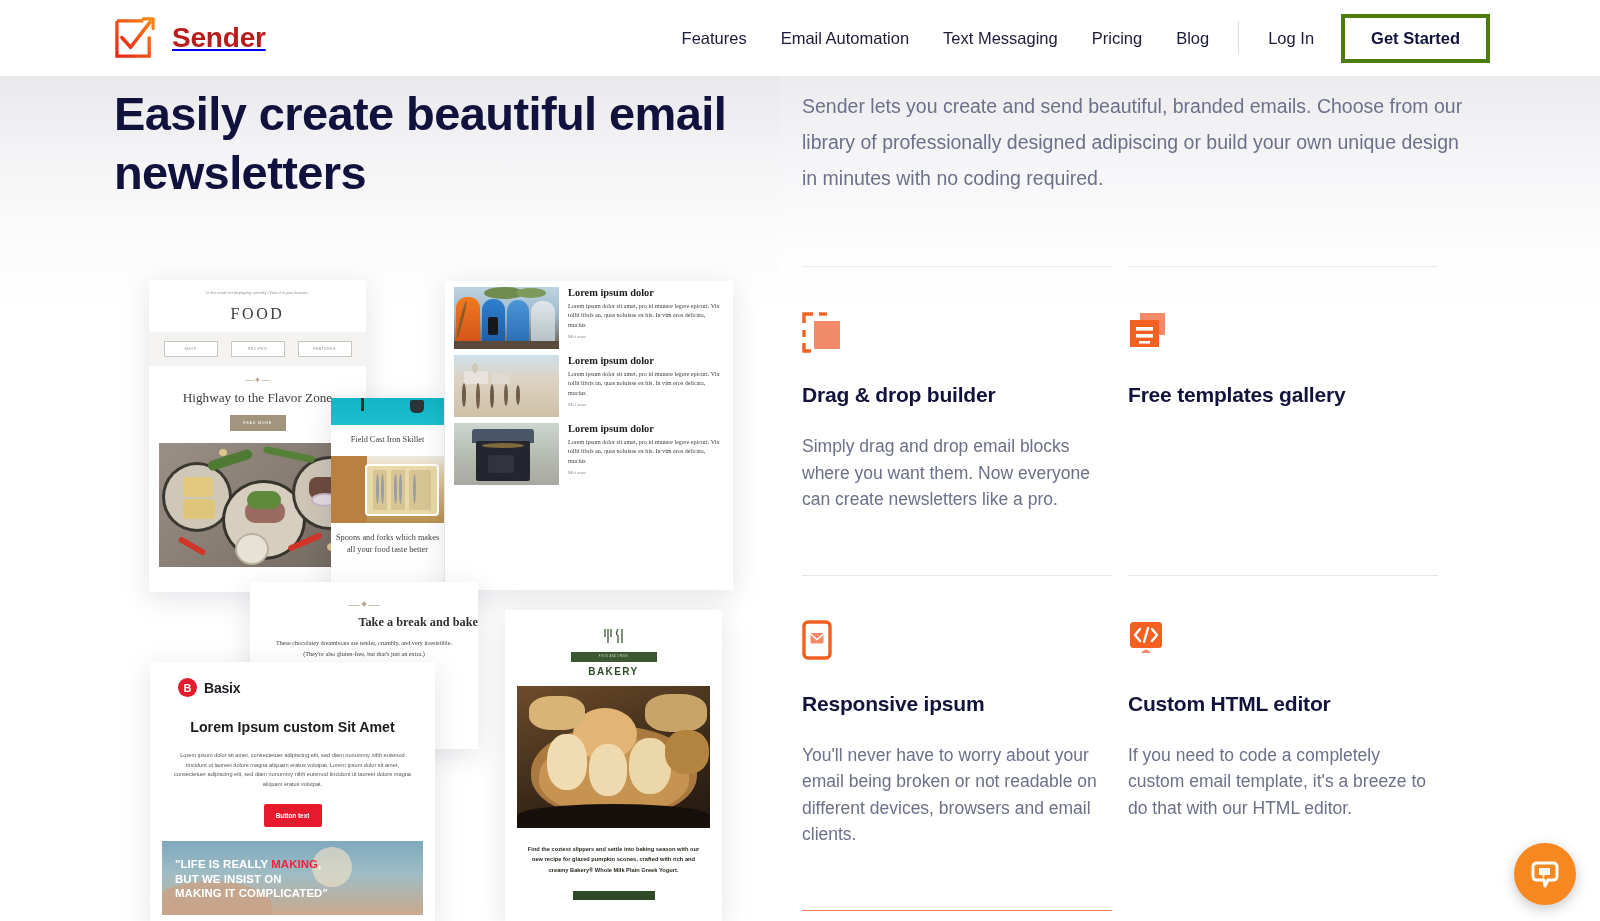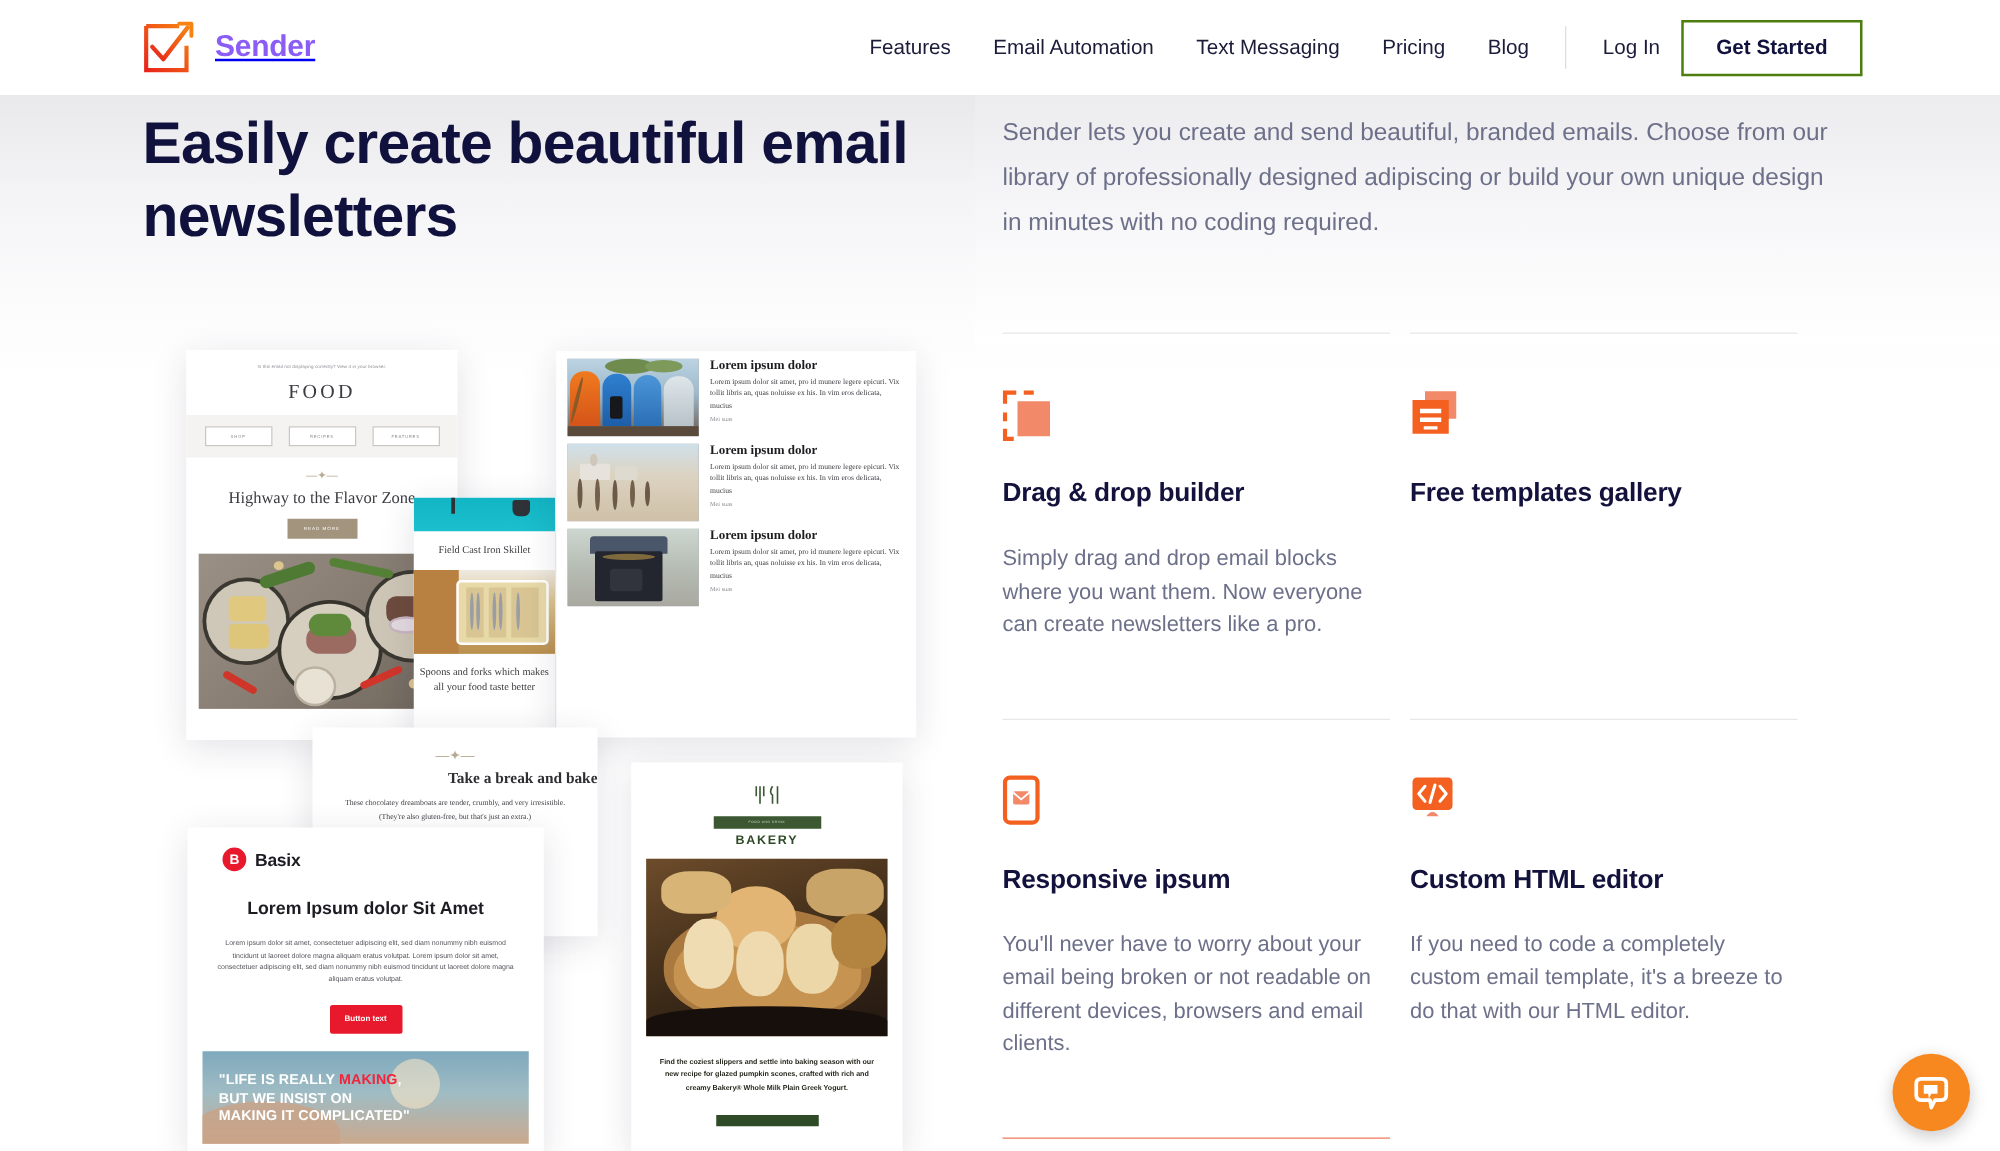--- a/index.html
+++ b/index.html
@@ -12,33 +12,34 @@
   .page { position: relative; width: 1600px; height: 921px; background: #fff; }
 
   
   .header {
     position: absolute; top: 0; left: 0; width: 1600px; height: 76px;
     background: #fff; display: flex; align-items: center;
     z-index: 60;
   }
   .logo-wrap { position: absolute; left: 114px; top: 16px; display: flex; align-items: center; gap: 13px; }
   .logo-mark { width: 45px; height: 44px; display: block; }
-  .logo-text { font-size: 24px; font-weight: 700; color: #8b5cf6; letter-spacing: -0.2px; }
+  .logo-text { font-size: 28px; font-weight: 700; color: #b91c1c; letter-spacing: -0.2px; }
 
   .nav { position: absolute; right: 110px; top: 0; height: 76px; display: flex; align-items: center; }
   .nav a {
     font-size: 16.5px; color: #1b1b3a; text-decoration: none;
     margin-left: 0; padding: 0 17px; white-space: nowrap;
   }
   .nav-sep { width: 1px; height: 34px; background: #dcdce4; margin: 0 12px; }
   .login-link { font-size: 16.5px; color: #1b1b3a; text-decoration: none; padding: 0 20px; }
   .get-started {
-    border: 2px solid #4d7c0f; background: #fff; color: #12123f;
+    border: 4px solid #4d7c0f; background: #fff; color: #12123f;
     font-size: 16.5px; font-weight: 700; padding: 11px 26px;
     font-family: "Liberation Sans", sans-serif; cursor: pointer; white-space: nowrap;
+    margin-left: 10px;
   }
 
   
   .hero-bg {
     position: absolute; top: 76px; left: 0; width: 1600px; height: 230px;
     background: linear-gradient(180deg, #e9e9ec 0%, #f4f4f6 35%, #fbfbfc 70%, #ffffff 100%);
     z-index: 0;
   }
   .hero-bg-r {
     position: absolute; top: 76px; left: 780px; width: 820px; height: 200px;
@@ -370,21 +371,21 @@
       <div class="bk-h">Take a break and bake</div>
       <div class="bk-p">These chocolatey dreamboats are tender, crumbly, and very irresistible. (They're also gluten-free, but that's just an extra.)</div>
       <div class="bk-btn">READ MORE</div>
     </div>
 
     <div class="tpl tpl-basix">
       <div class="bx-head">
         <div class="bx-badge">B</div>
         <div class="bx-name">Basix</div>
       </div>
-      <div class="bx-h">Lorem Ipsum dolor Sit Amet</div>
+      <div class="bx-h">Lorem Ipsum custom Sit Amet</div>
       <div class="bx-p">Lorem ipsum dolor sit amet, consectetuer adipiscing elit, sed diam nonummy nibh euismod tincidunt ut laoreet dolore magna aliquam eratus volutpat. Lorem ipsum dolor sit amet, consectetuer adipiscing elit, sed diam nonummy nibh euismod tincidunt ut laoreet dolore magna aliquam eratus volutpat.</div>
       <div class="bx-btn">Button text</div>
       <div class="bx-quote">
         <div class="blob" style="left:-10px;top:40px;width:120px;height:50px;background:#c9a387;border-radius:50% 50% 0 0;opacity:.8"></div>
         <div class="blob" style="left:150px;top:6px;width:40px;height:40px;background:#ffe9c9;opacity:.55;border-radius:50%"></div>
         <div class="bx-qt">
           <span>"LIFE IS REALLY </span><span class="red">MAKING</span><span>,</span><br>
           <span>BUT WE INSIST ON</span><br>
           <span>MAKING IT COMPLICATED"</span>
         </div>

